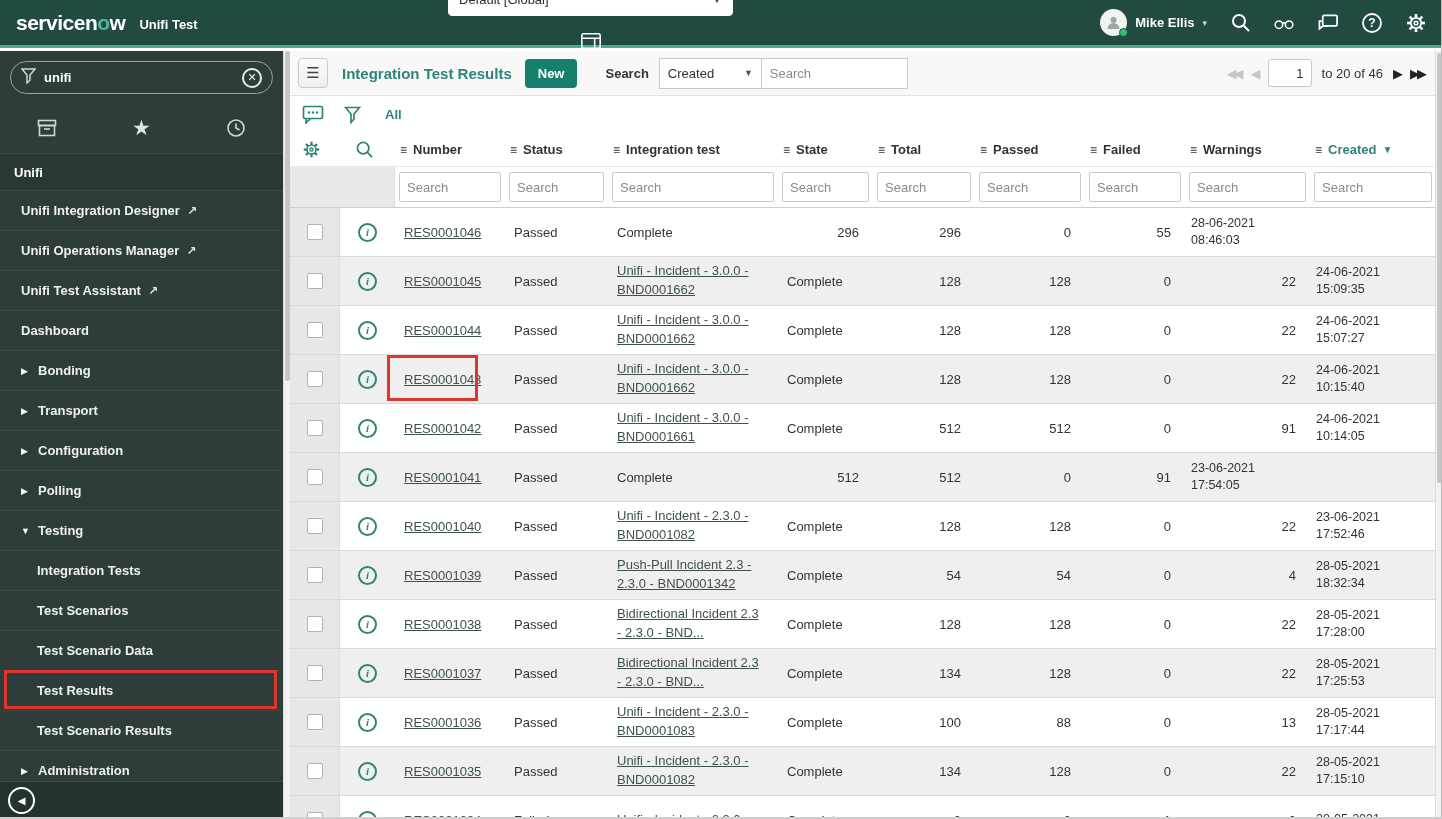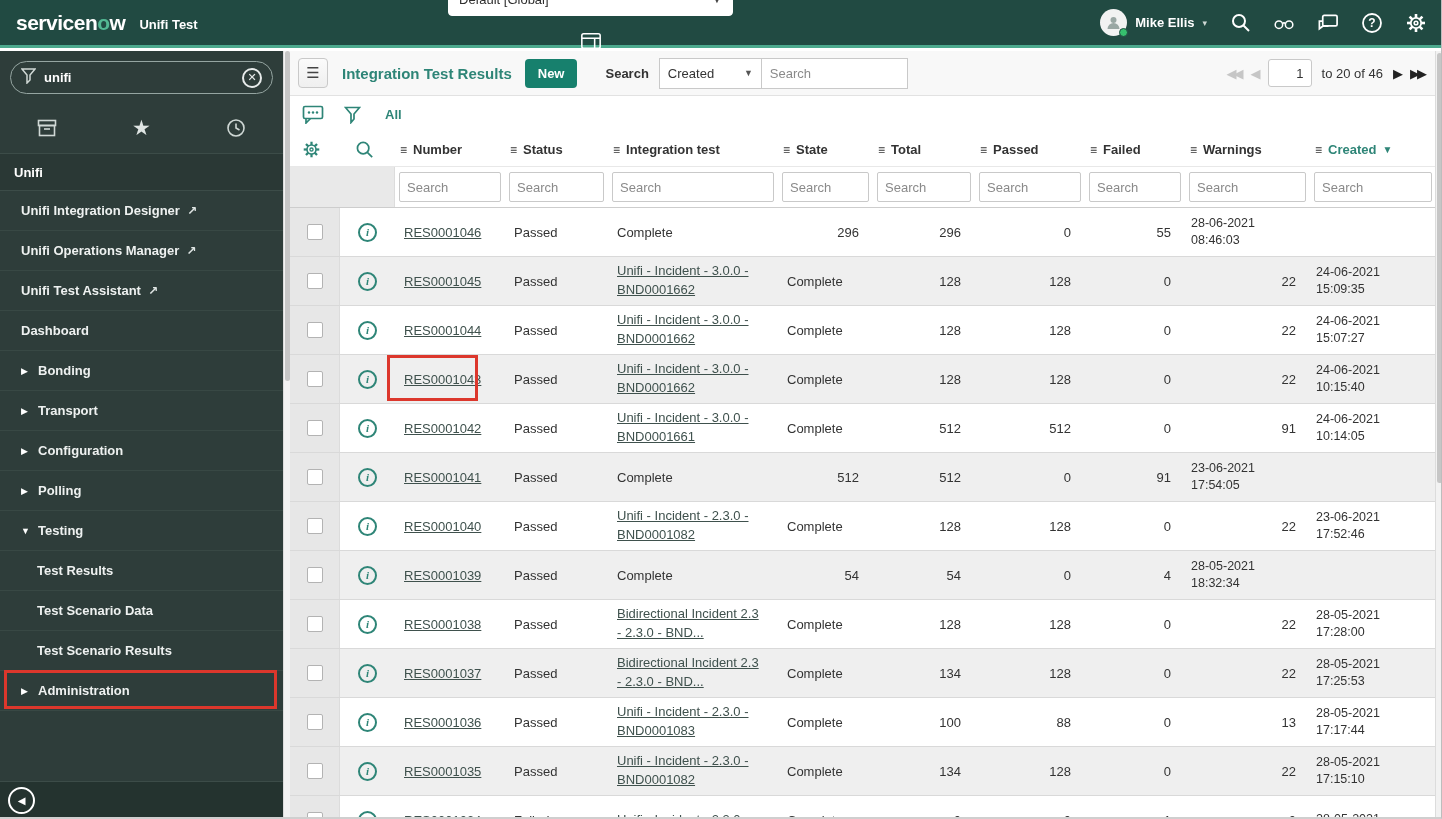--- a/index.html
+++ b/index.html
@@ -264,29 +264,37 @@
           <span>Polling</span>
           <span class="ext"></span>
         </div>
 
         <div class="nav-item">
           <span class="arrow">▼</span>
           <span>Testing</span>
           <span class="ext"></span>
         </div>
 
-
+        <div class="nav-item child">
+          <span>Integration Tests</span>
+          <span class="ext"></span>
+        </div>
+
+        <div class="nav-item child">
+          <span>Test Scenarios</span>
+          <span class="ext"></span>
+        </div>
+
+        <div class="nav-item child">
+          <span>Test Scenario Data</span>
+          <span class="ext"></span>
+        </div>
 
         <div class="nav-item child">
           <span>Test Results</span>
-          <span class="ext"></span>
-        </div>
-
-        <div class="nav-item child">
-          <span>Test Scenario Data</span>
           <span class="ext"></span>
         </div>
 
         <div class="nav-item child">
           <span>Test Scenario Results</span>
           <span class="ext"></span>
         </div>
 
         <div class="nav-item">
           <span class="arrow">▶</span>
@@ -587,20 +595,21 @@
 
         <div class="grid-row body-row">
           <div class="cell-cb">
             <input type="checkbox" style="">
           </div>
           <div class="cell-info">
             <span class="info-icon">i</span>
           </div>
           <div class="cell-link"><a>RES0001039</a></div>
           <div class="cell-text">Passed</div>
+          <div class="cell-testlink"><a>Push-Pull Incident 2.3 - 2.3.0 - BND0001342</a></div>
           <div class="cell-text">Complete</div>
           <div class="cell-num">54</div>
           <div class="cell-num">54</div>
           <div class="cell-num">0</div>
           <div class="cell-num">4</div>
           <div class="cell-created">
             <span style="display:block">28-05-2021</span>
             <span style="display:block">18:32:34</span>
           </div>
         </div>

